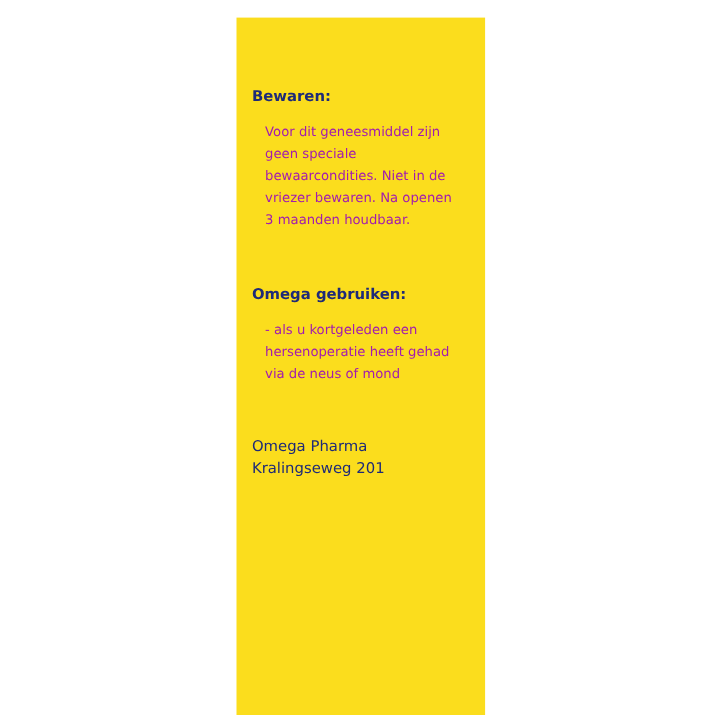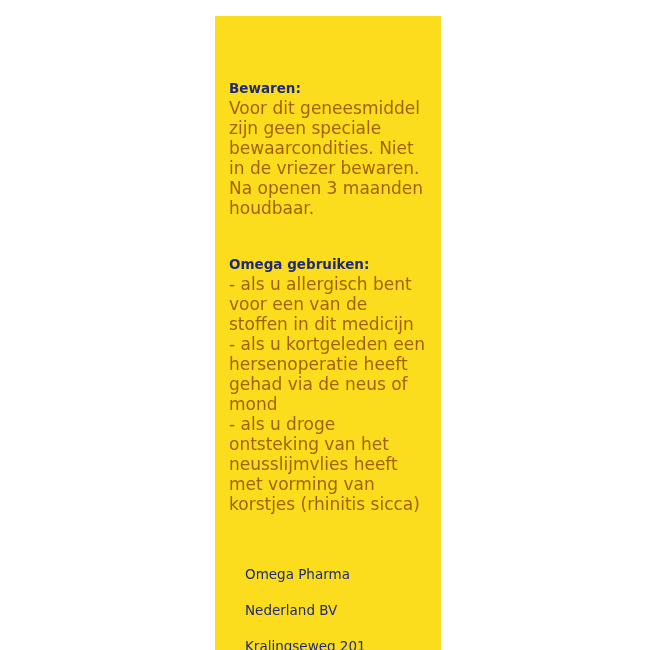--- a/index.html
+++ b/index.html
@@ -35,32 +35,32 @@
     margin: 0 0 0 0;
   }
   .heading {
     font-weight: bold;
     font-size: 13.5px;
     line-height: 20px;
     color: #1e2a78;
     margin: 0;
   }
   .para {
-    font-size: 17px;
+    font-size: 12px;
     line-height: 20px;
-    color: #a16207;
-    margin: 0;
+    color: #a21caf;
+    margin: 12px;
   }
   .gap-md { height: 18px; }
   .gap-xl { height: 34px; }
   .footer-line {
     font-size: 13.5px;
     line-height: 20px;
     color: #1e2a78;
-    margin: 16px;
+    margin: 0;
   }
 </style>
 </head>
 <body>
 
 <div id="page">
 
   <div id="label-panel">
 
     <div class="block">
@@ -68,28 +68,25 @@
       <p class="para">Voor dit geneesmiddel zijn geen speciale bewaarcondities. Niet in de vriezer bewaren. Na openen 3 maanden houdbaar.</p>
     </div>
 
     <div class="gap-md"></div>
 
 
     <div class="gap-md"></div>
 
     <div class="block">
       <p class="heading">Omega gebruiken:</p>
-      <p class="para">- als u allergisch bent voor een van de stoffen in dit medicijn</p>
       <p class="para">- als u kortgeleden een herseno­peratie heeft gehad via de neus of mond</p>
-      <p class="para">- als u droge ontsteking van het neusslijmvlies heeft met vorming van korstjes (rhinitis sicca)</p>
     </div>
 
     <div class="gap-xl"></div>
 
     <div class="block">
       <p class="footer-line">Omega Pharma</p>
-      <p class="footer-line">Nederland BV</p>
       <p class="footer-line">Kralingseweg 201</p>
 
     </div>
 
   </div>
 </div>
 
 </body></html>

